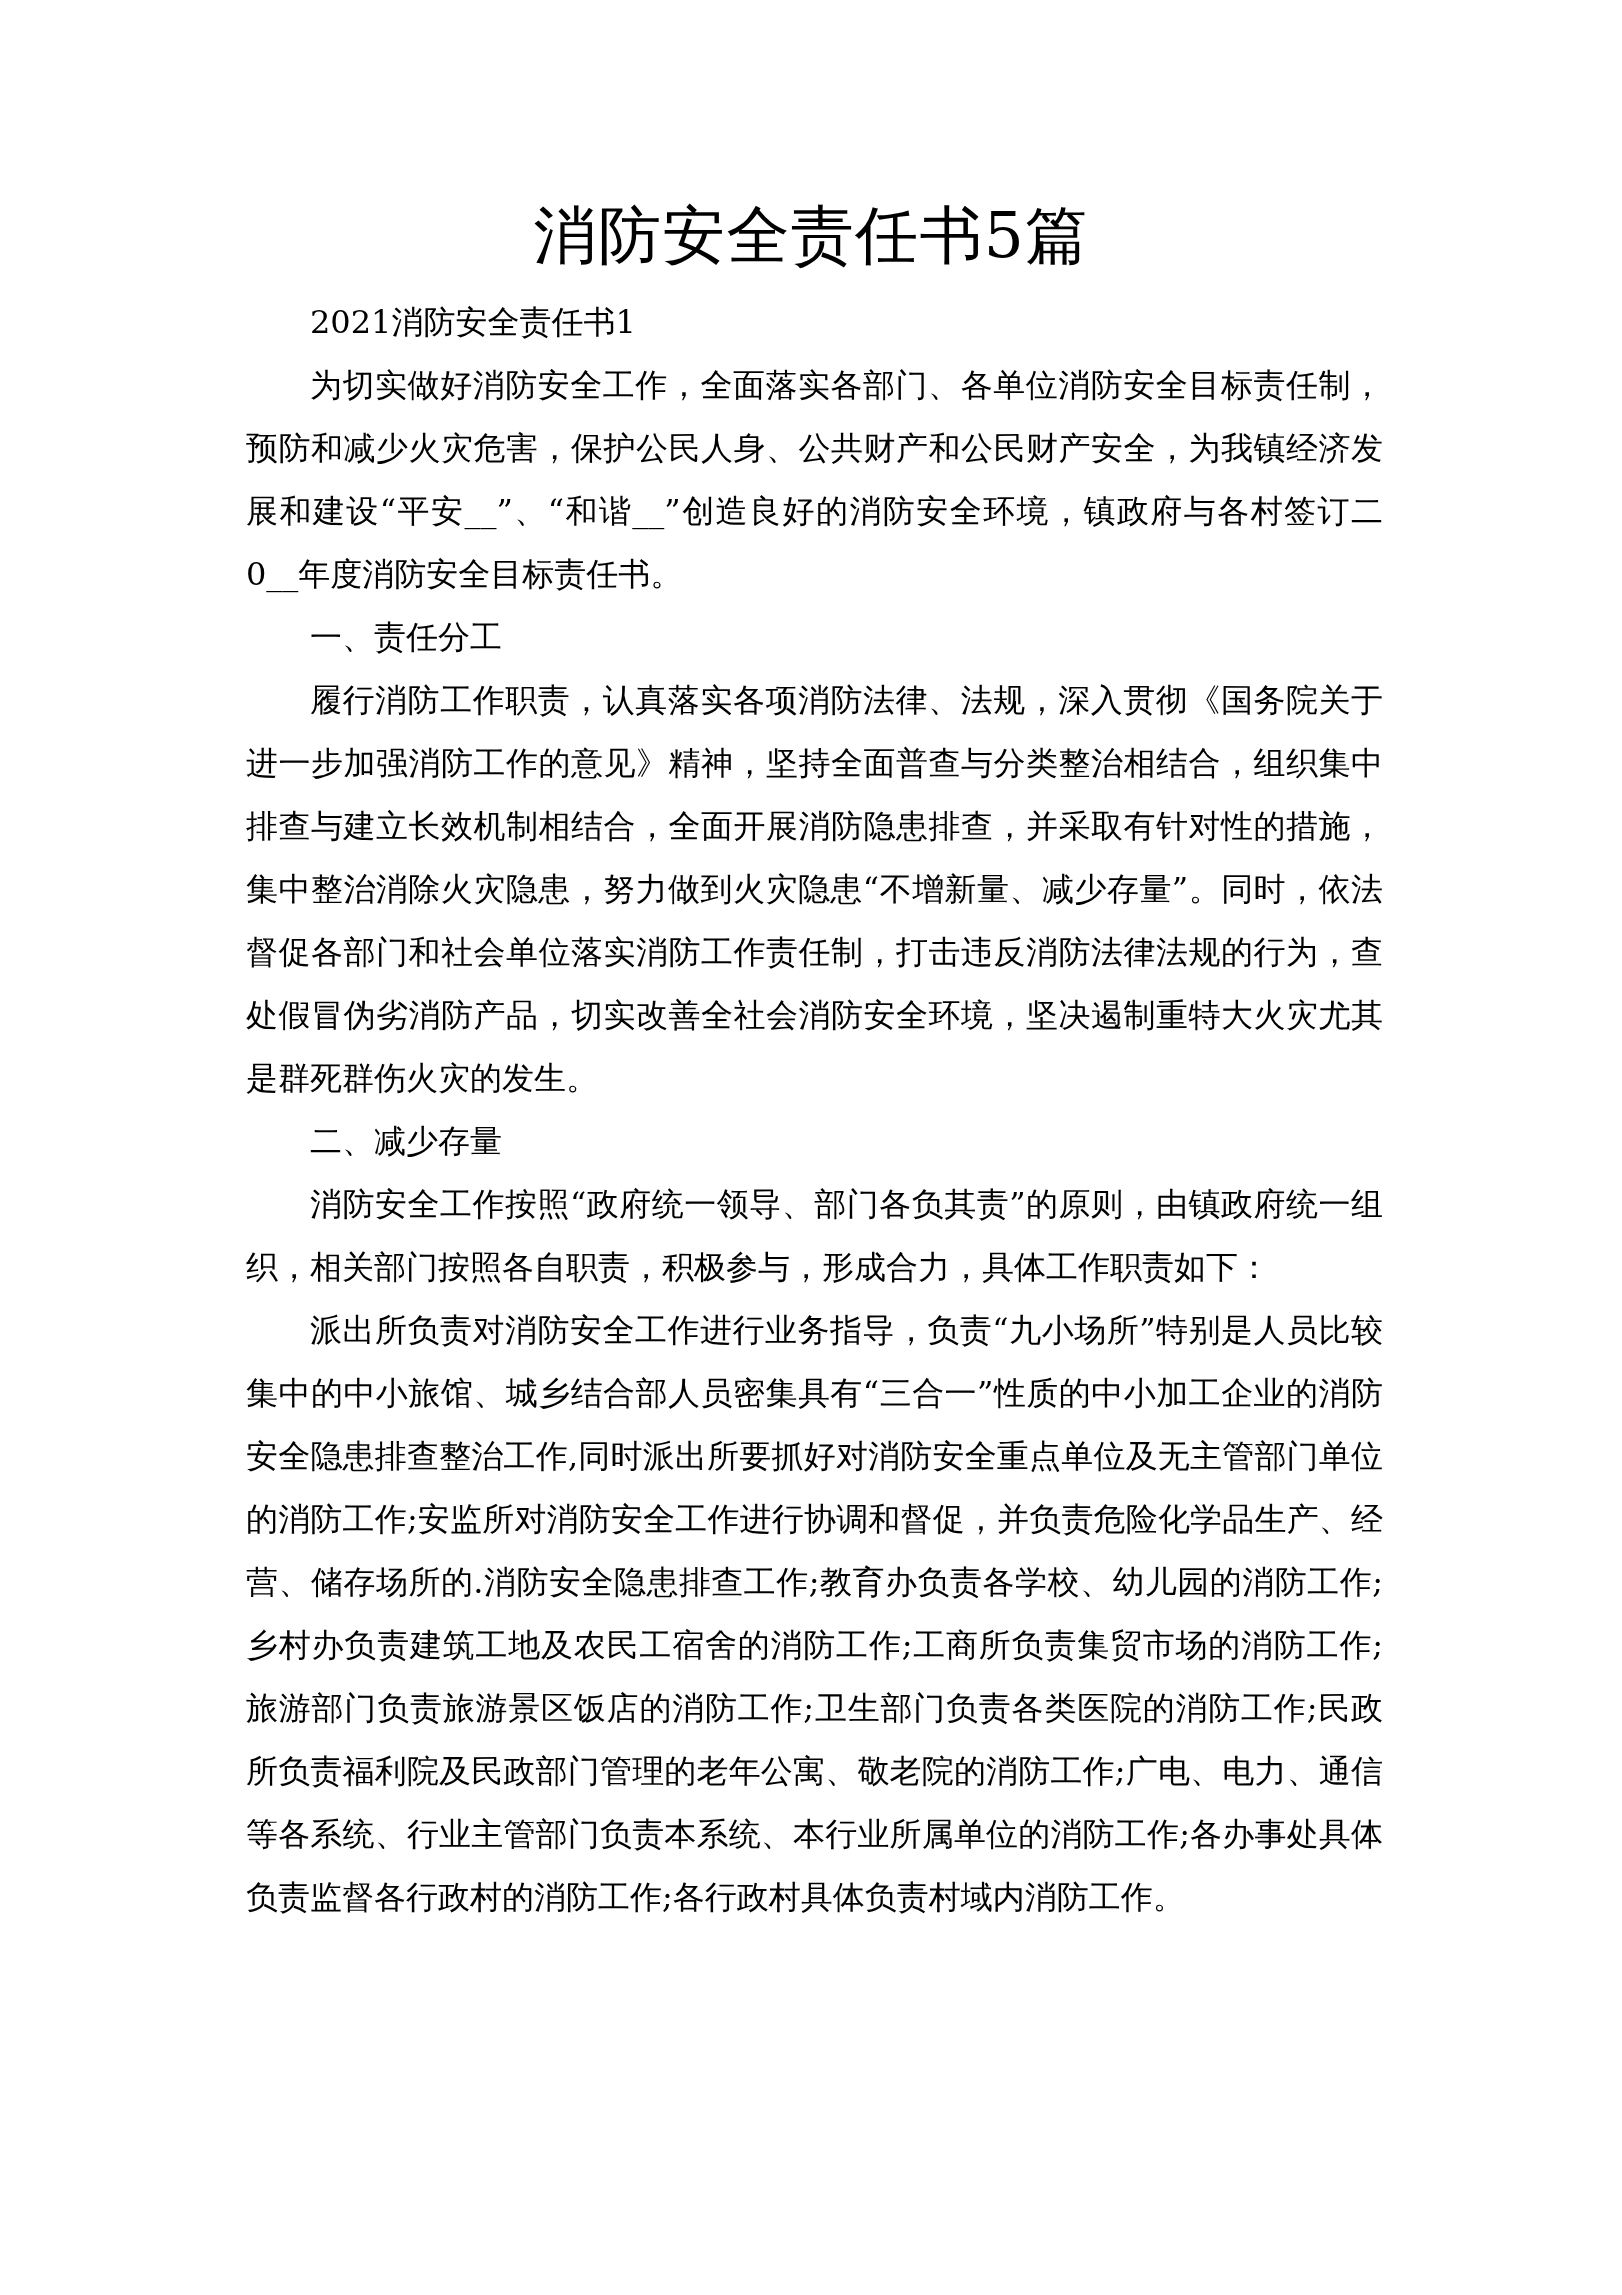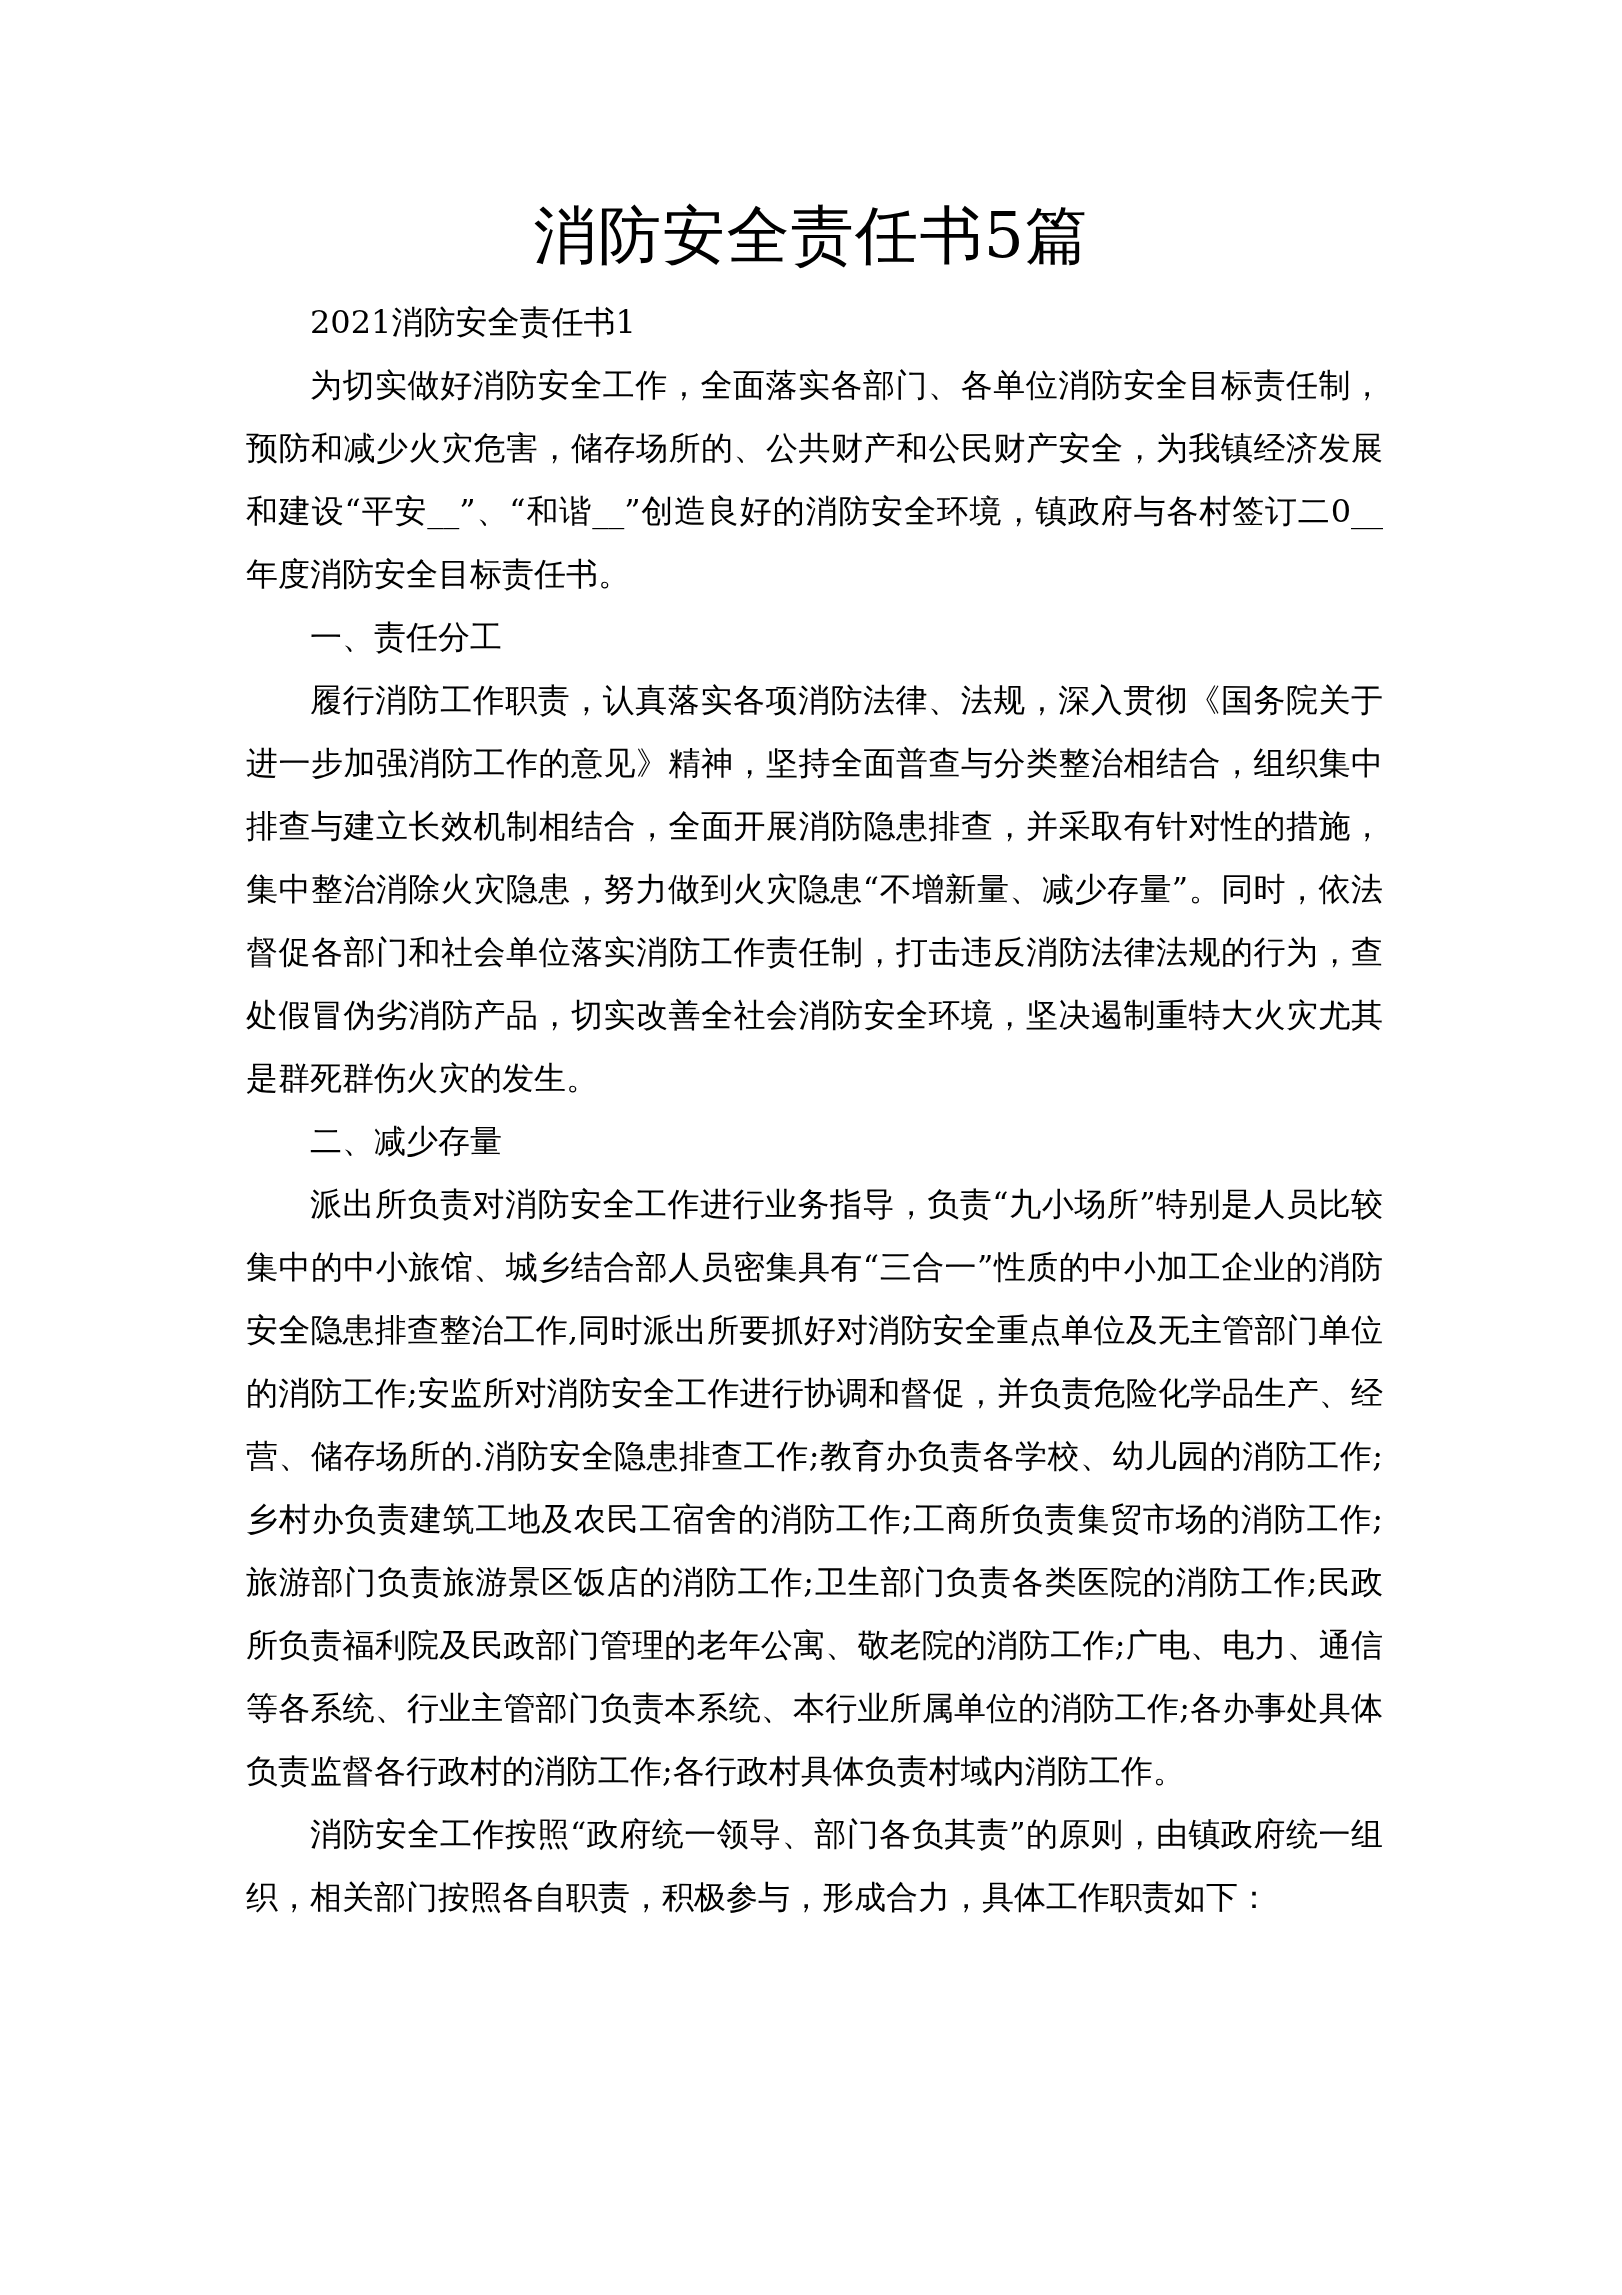--- a/index.html
+++ b/index.html
@@ -54,21 +54,21 @@
     }
   </style>
 </head>
 <body>
 
 <div class="page">
   <h1 class="title">消防安全责任书5篇</h1>
 
   <div class="body">
     <p>2021消防安全责任书1</p>
-    <p>为切实做好消防安全工作，全面落实各部门、各单位消防安全目标责任制，预防和减少火灾危害，储存场所的、公共财产和公民财产安全，为我镇经济发展和建设“平安__”、“和谐__”创造良好的消防安全环境，镇政府与各村签订二0__年度消防安全目标责任书。</p>
+    <p>为切实做好消防安全工作，全面落实各部门、各单位消防安全目标责任制，预防和减少火灾危害，保护公民人身、公共财产和公民财产安全，为我镇经济发展和建设“平安__”、“和谐__”创造良好的消防安全环境，镇政府与各村签订二0__年度消防安全目标责任书。</p>
     <p class="heading">一、责任分工</p>
     <p>履行消防工作职责，认真落实各项消防法律、法规，深入贯彻《国务院关于进一步加强消防工作的意见》精神，坚持全面普查与分类整治相结合，组织集中排查与建立长效机制相结合，全面开展消防隐患排查，并采取有针对性的措施，集中整治消除火灾隐患，努力做到火灾隐患“不增新量、减少存量”。同时，依法督促各部门和社会单位落实消防工作责任制，打击违反消防法律法规的行为，查处假冒伪劣消防产品，切实改善全社会消防安全环境，坚决遏制重特大火灾尤其是群死群伤火灾的发生。</p>
     <p class="heading">二、减少存量</p>
+    <p>消防安全工作按照“政府统一领导、部门各负其责”的原则，由镇政府统一组织，相关部门按照各自职责，积极参与，形成合力，具体工作职责如下：</p>
     <p>派出所负责对消防安全工作进行业务指导，负责“九小场所”特别是人员比较集中的中小旅馆、城乡结合部人员密集具有“三合一”性质的中小加工企业的消防安全隐患排查整治工作,同时派出所要抓好对消防安全重点单位及无主管部门单位的消防工作;安监所对消防安全工作进行协调和督促，并负责危险化学品生产、经营、储存场所的.消防安全隐患排查工作;教育办负责各学校、幼儿园的消防工作;乡村办负责建筑工地及农民工宿舍的消防工作;工商所负责集贸市场的消防工作;旅游部门负责旅游景区饭店的消防工作;卫生部门负责各类医院的消防工作;民政所负责福利院及民政部门管理的老年公寓、敬老院的消防工作;广电、电力、通信等各系统、行业主管部门负责本系统、本行业所属单位的消防工作;各办事处具体负责监督各行政村的消防工作;各行政村具体负责村域内消防工作。</p>
-    <p>消防安全工作按照“政府统一领导、部门各负其责”的原则，由镇政府统一组织，相关部门按照各自职责，积极参与，形成合力，具体工作职责如下：</p>
   </div>
 </div>
 
 
 </body></html>

